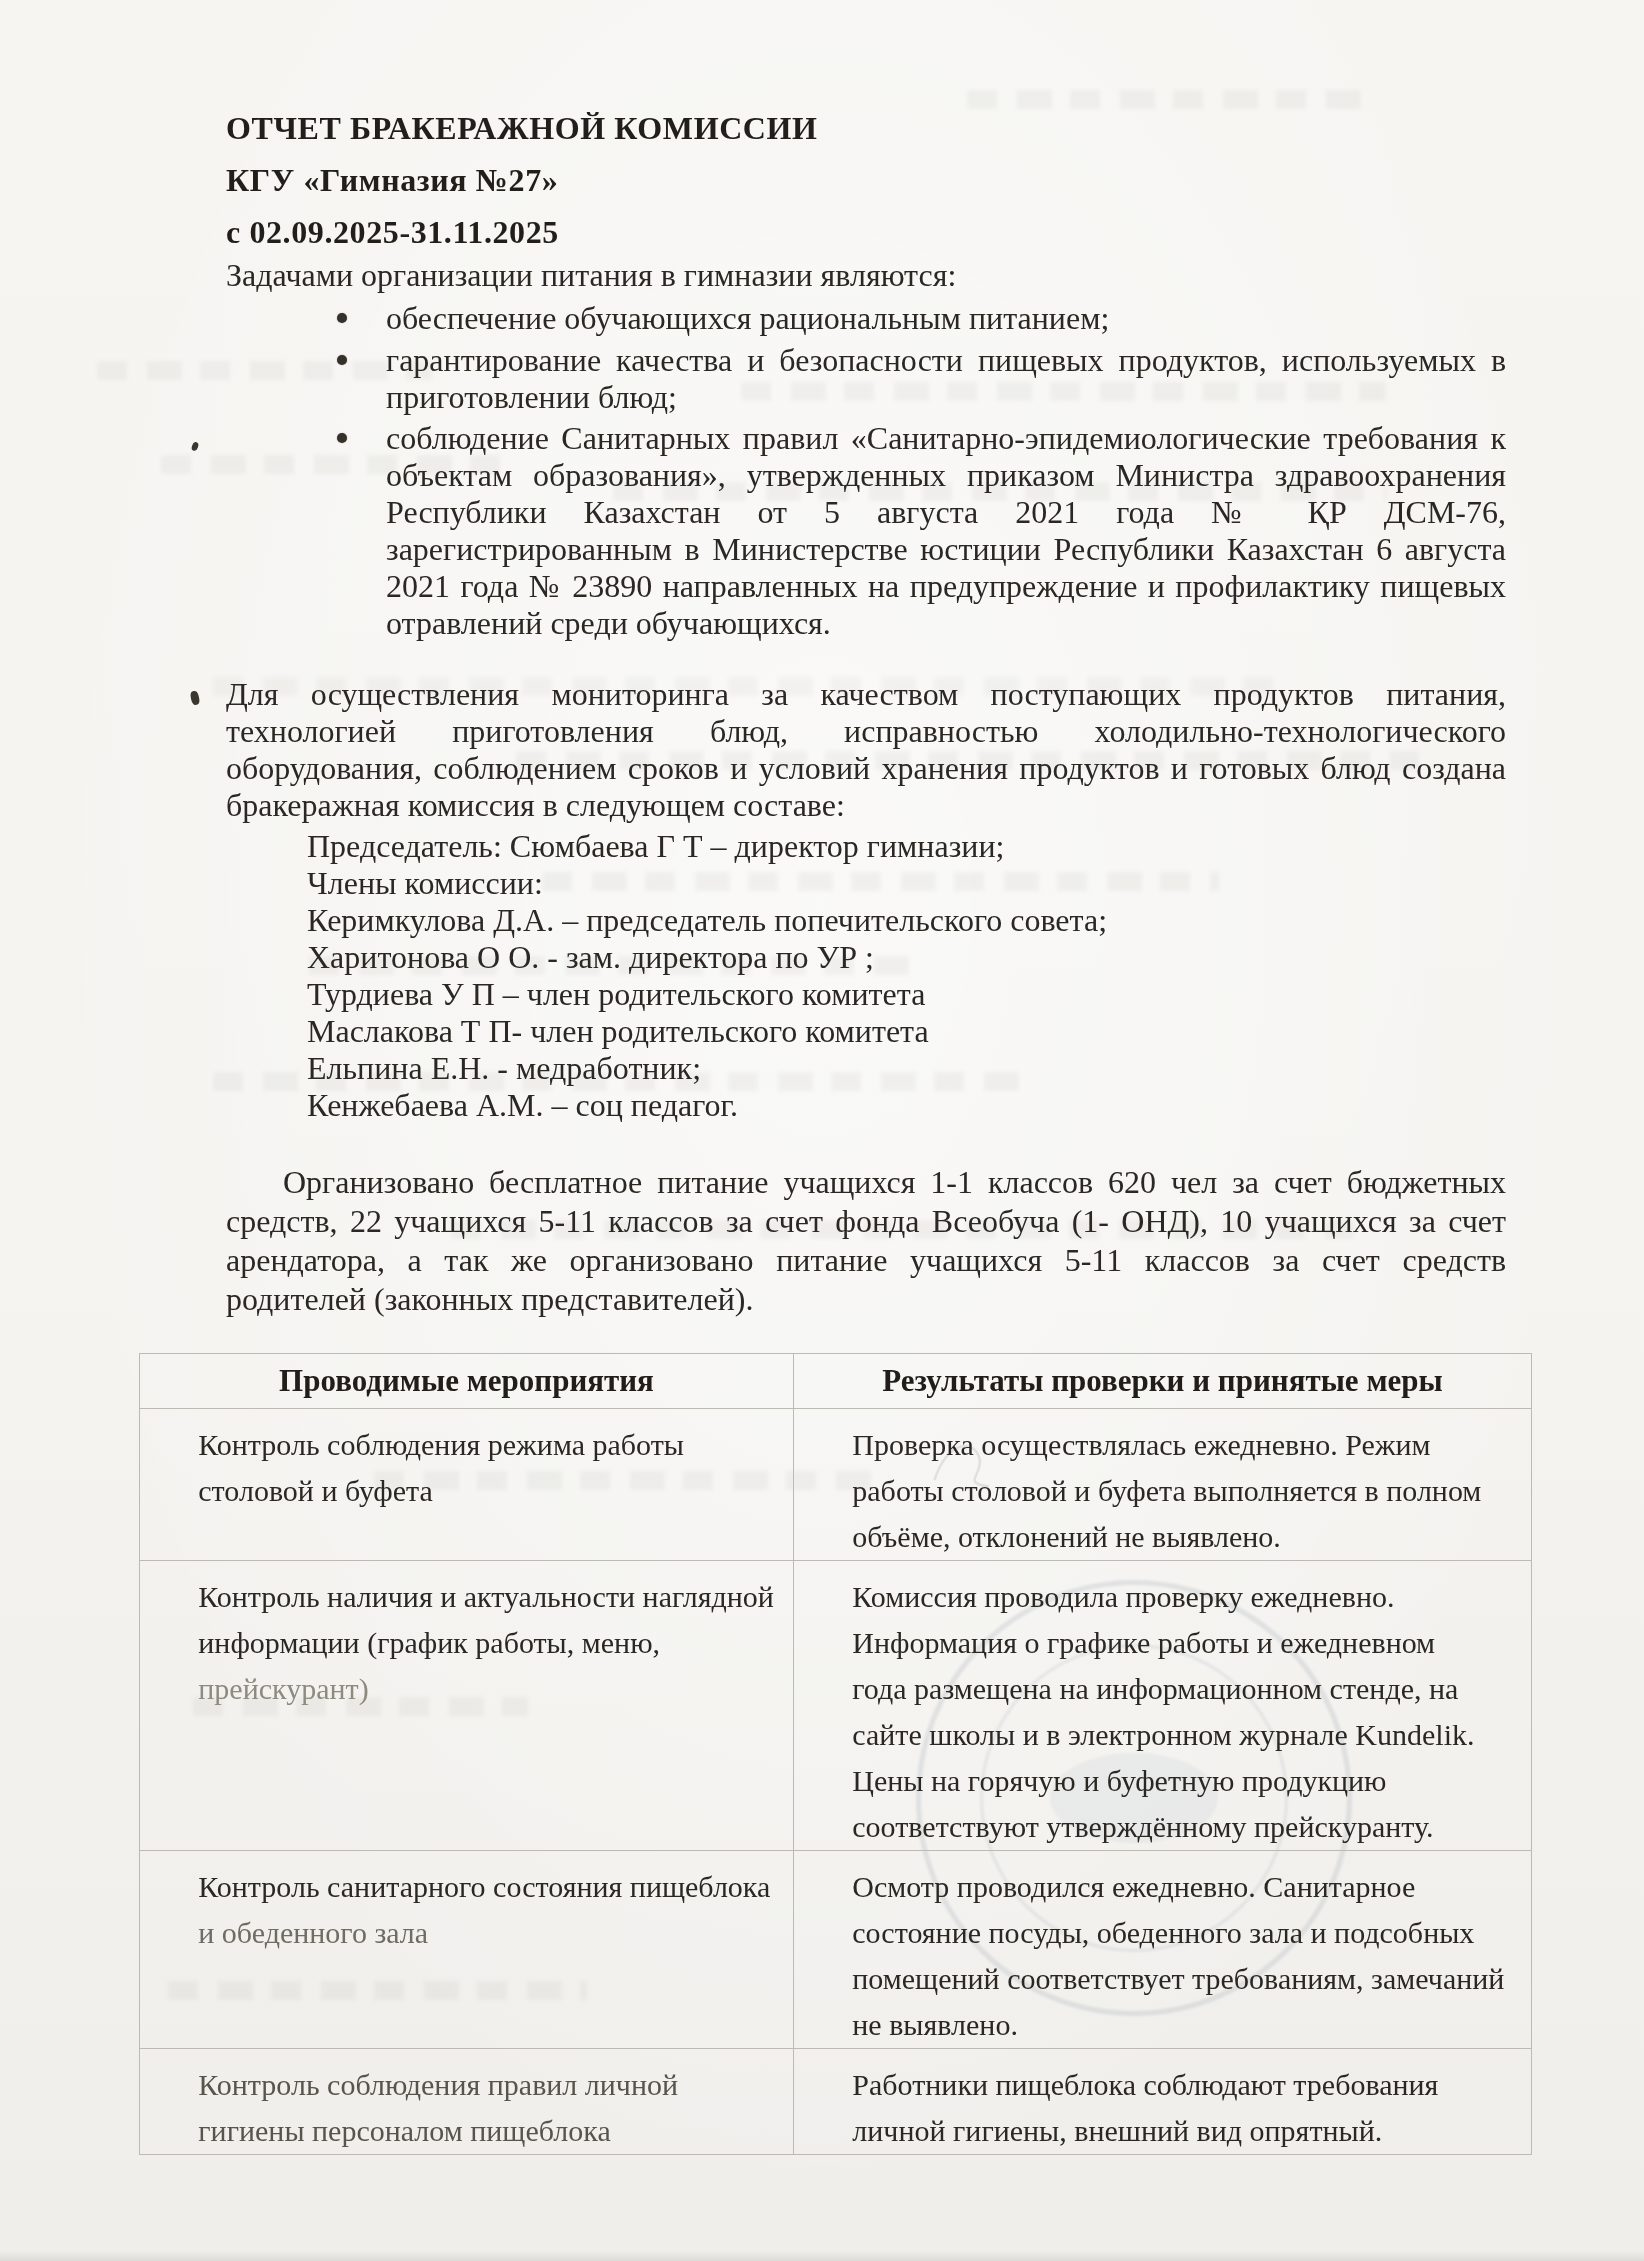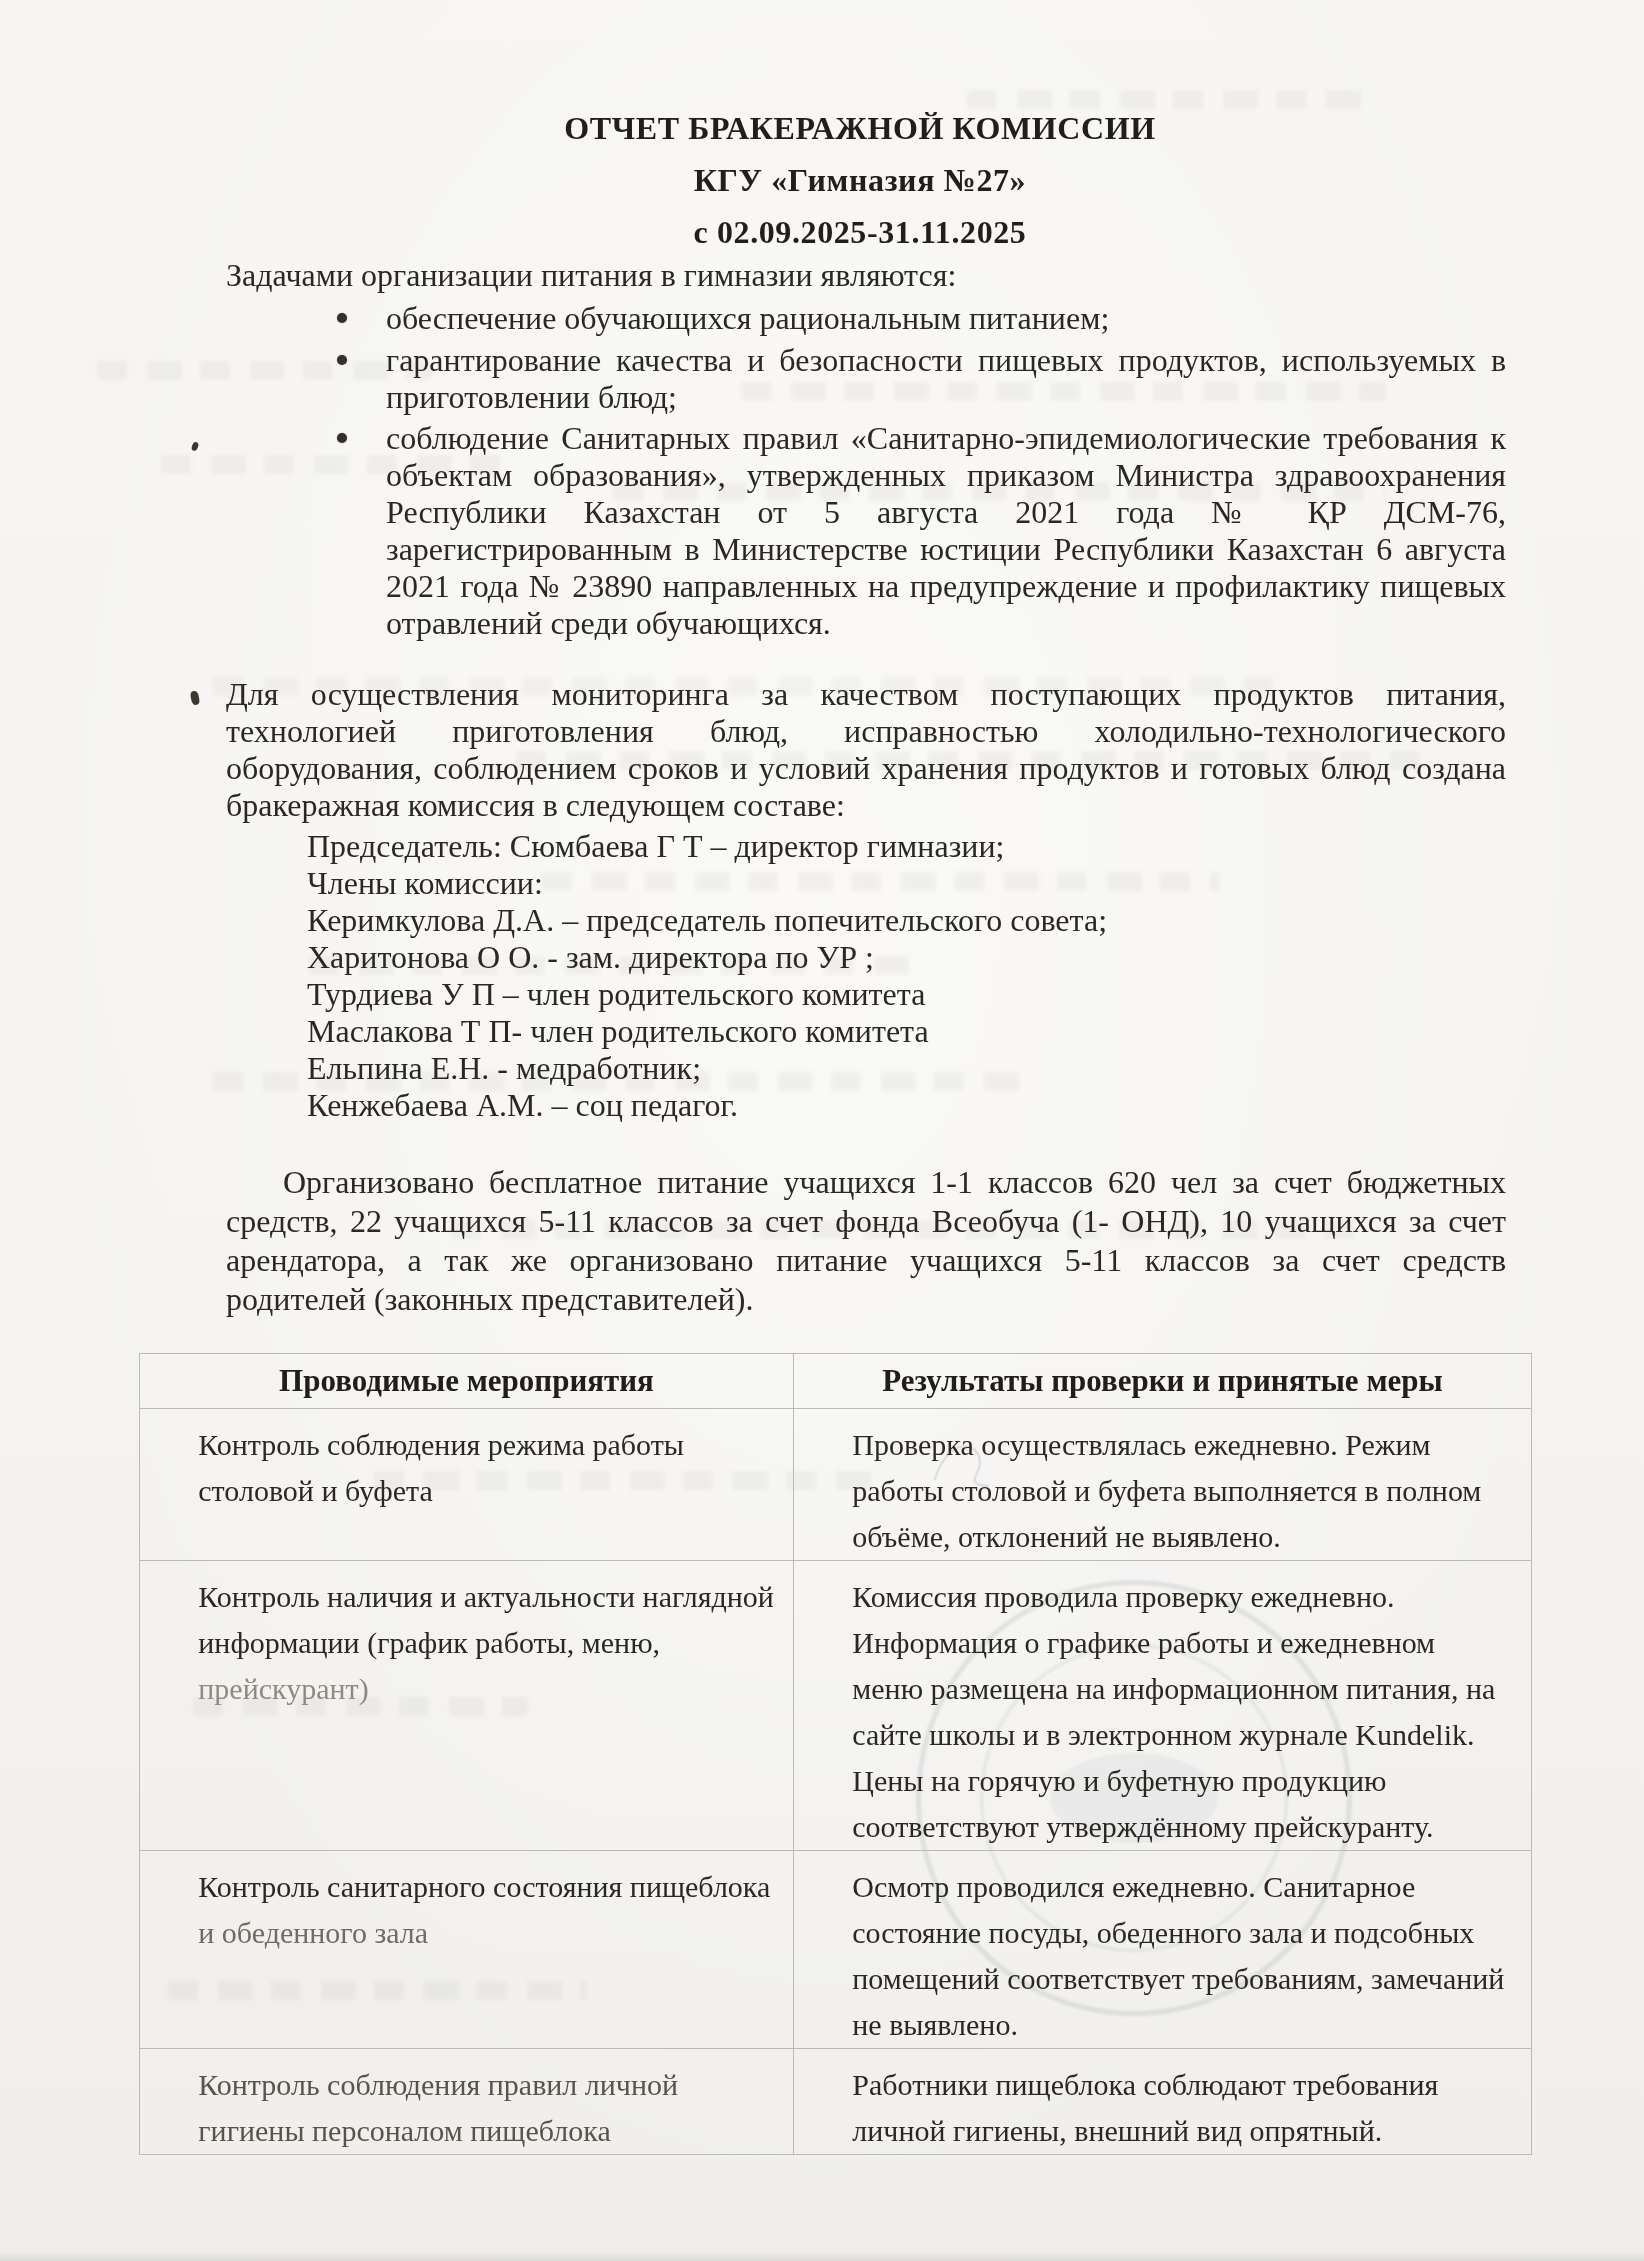--- a/index.html
+++ b/index.html
@@ -14,21 +14,21 @@
     overflow:hidden;
     font-family:"Liberation Serif","DejaVu Serif",serif;
     color:#262420;
   }
   .page::after{
     content:"";position:absolute;left:0;right:0;bottom:0;height:10.3px;
     background:linear-gradient(180deg,rgba(0,0,0,0),rgba(0,0,0,.08));
   }
   .abs{position:absolute;}
   
-  #title-block{left:220px;top:102px;width:1280px;text-align:center;
+  #title-block{left:226px;top:102px;width:1280px;
     font-weight:bold;font-size:32px;line-height:52px;color:#221f1a;letter-spacing:0.6px;}
   
   .bodytext{font-size:32px;line-height:37px;color:#2b2823;}
   #lead-par{left:226px;top:257px;width:1280px;}
   #bullet-list{left:226px;top:300px;width:1280px;list-style:none;margin:0;padding:0;}
   #bullet-list li{position:relative;padding-left:160px;margin-bottom:4.5px;}
   #bullet-list li .marker{
     position:absolute;left:111px;top:13px;width:10.3px;height:10.3px;border-radius:50%;
     background:#34312b;box-shadow:0 0 1.3px rgba(0,0,0,.4);
   }
@@ -189,21 +189,21 @@
     </tr>
     <tr class="r2">
       <td class="left">
             <div class="tline first">Контроль наличия и актуальности наглядной</div>
             <div class="tline">информации (график работы, меню,</div>
             <div class="tline last">прейскурант)</div>
           </td>
       <td class="right">
             <div class="tline first">Комиссия проводила проверку ежедневно.</div>
             <div class="tline">Информация о графике работы и ежедневном</div>
-            <div class="tline">меню размещена на информационном питания, на</div>
+            <div class="tline">года размещена на информационном стенде, на</div>
             <div class="tline">сайте школы и в электронном журнале Kundelik.</div>
             <div class="tline">Цены на горячую и буфетную продукцию</div>
             <div class="tline last">соответствуют утверждённому прейскуранту.</div>
           </td>
     </tr>
     <tr class="r3">
       <td class="left">
             <div class="tline first">Контроль санитарного состояния пищеблока</div>
             <div class="tline last">и обеденного зала</div>
           </td>

